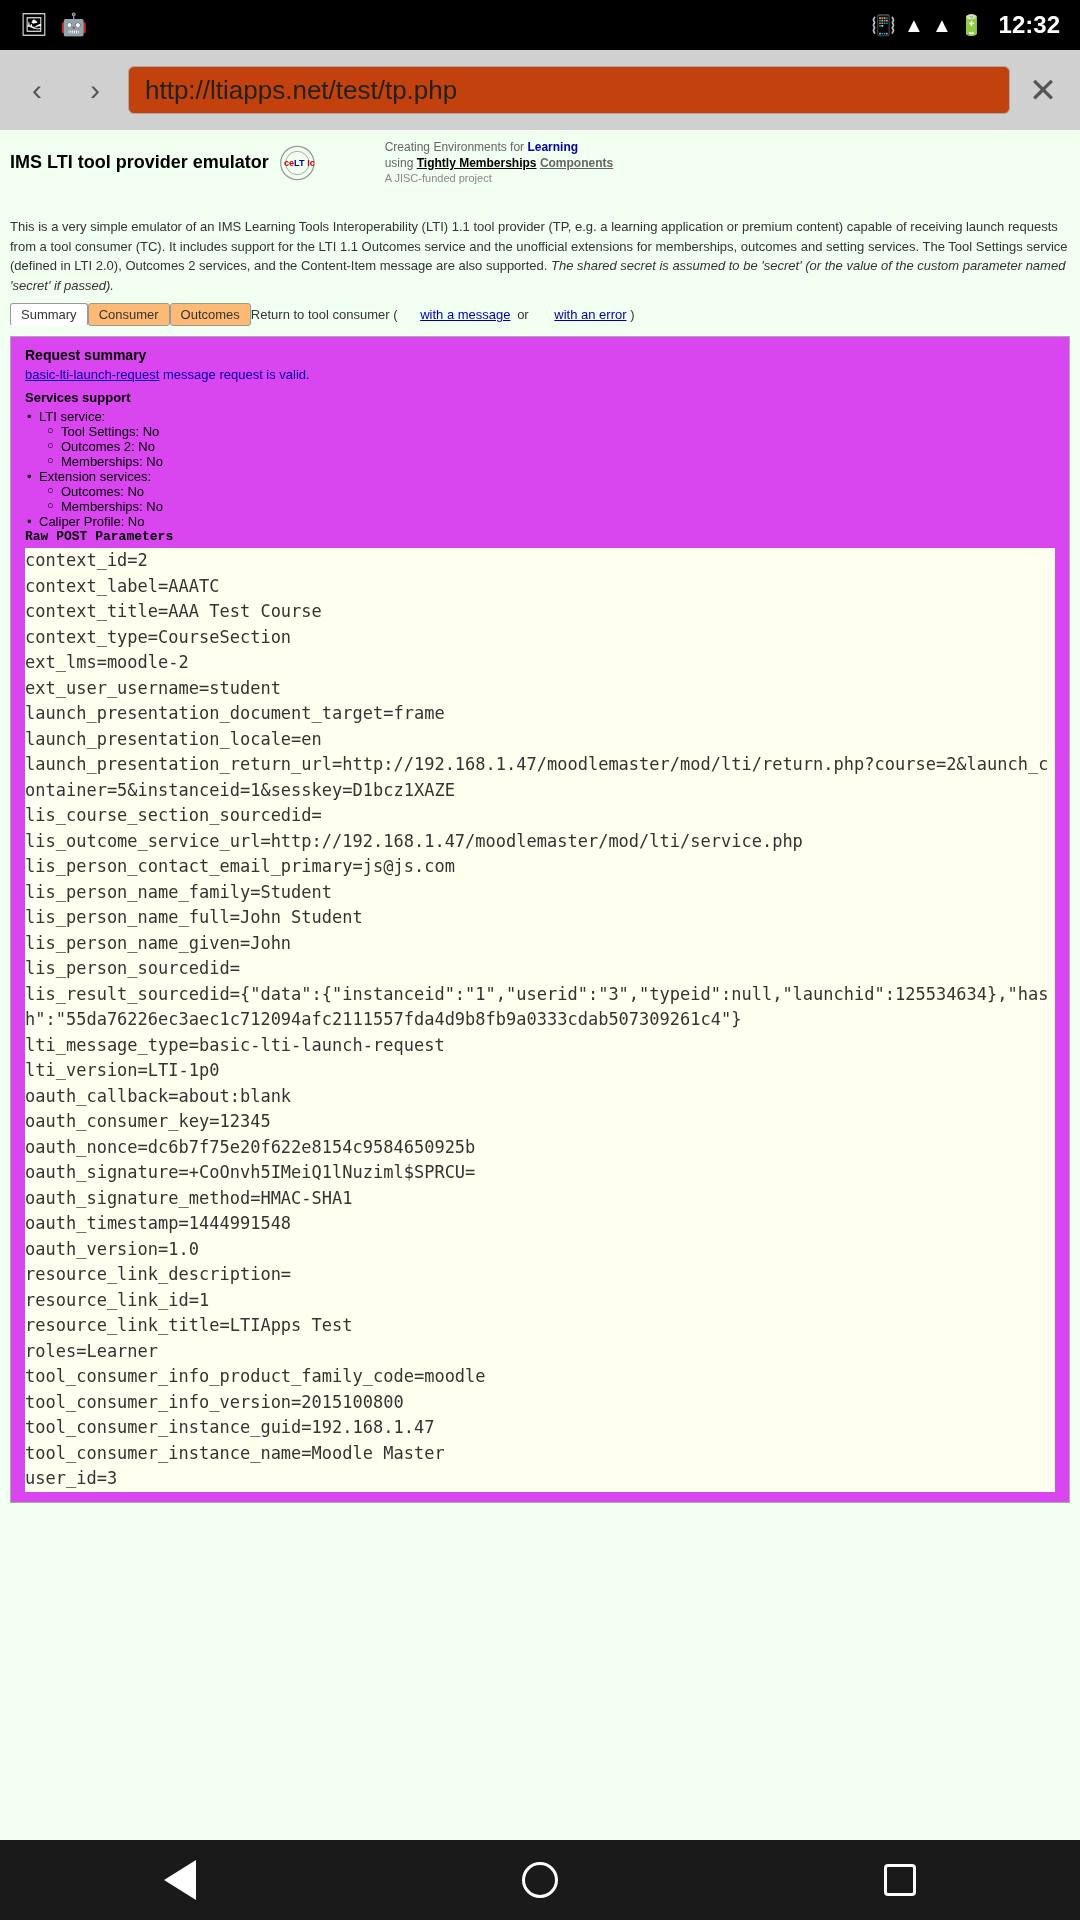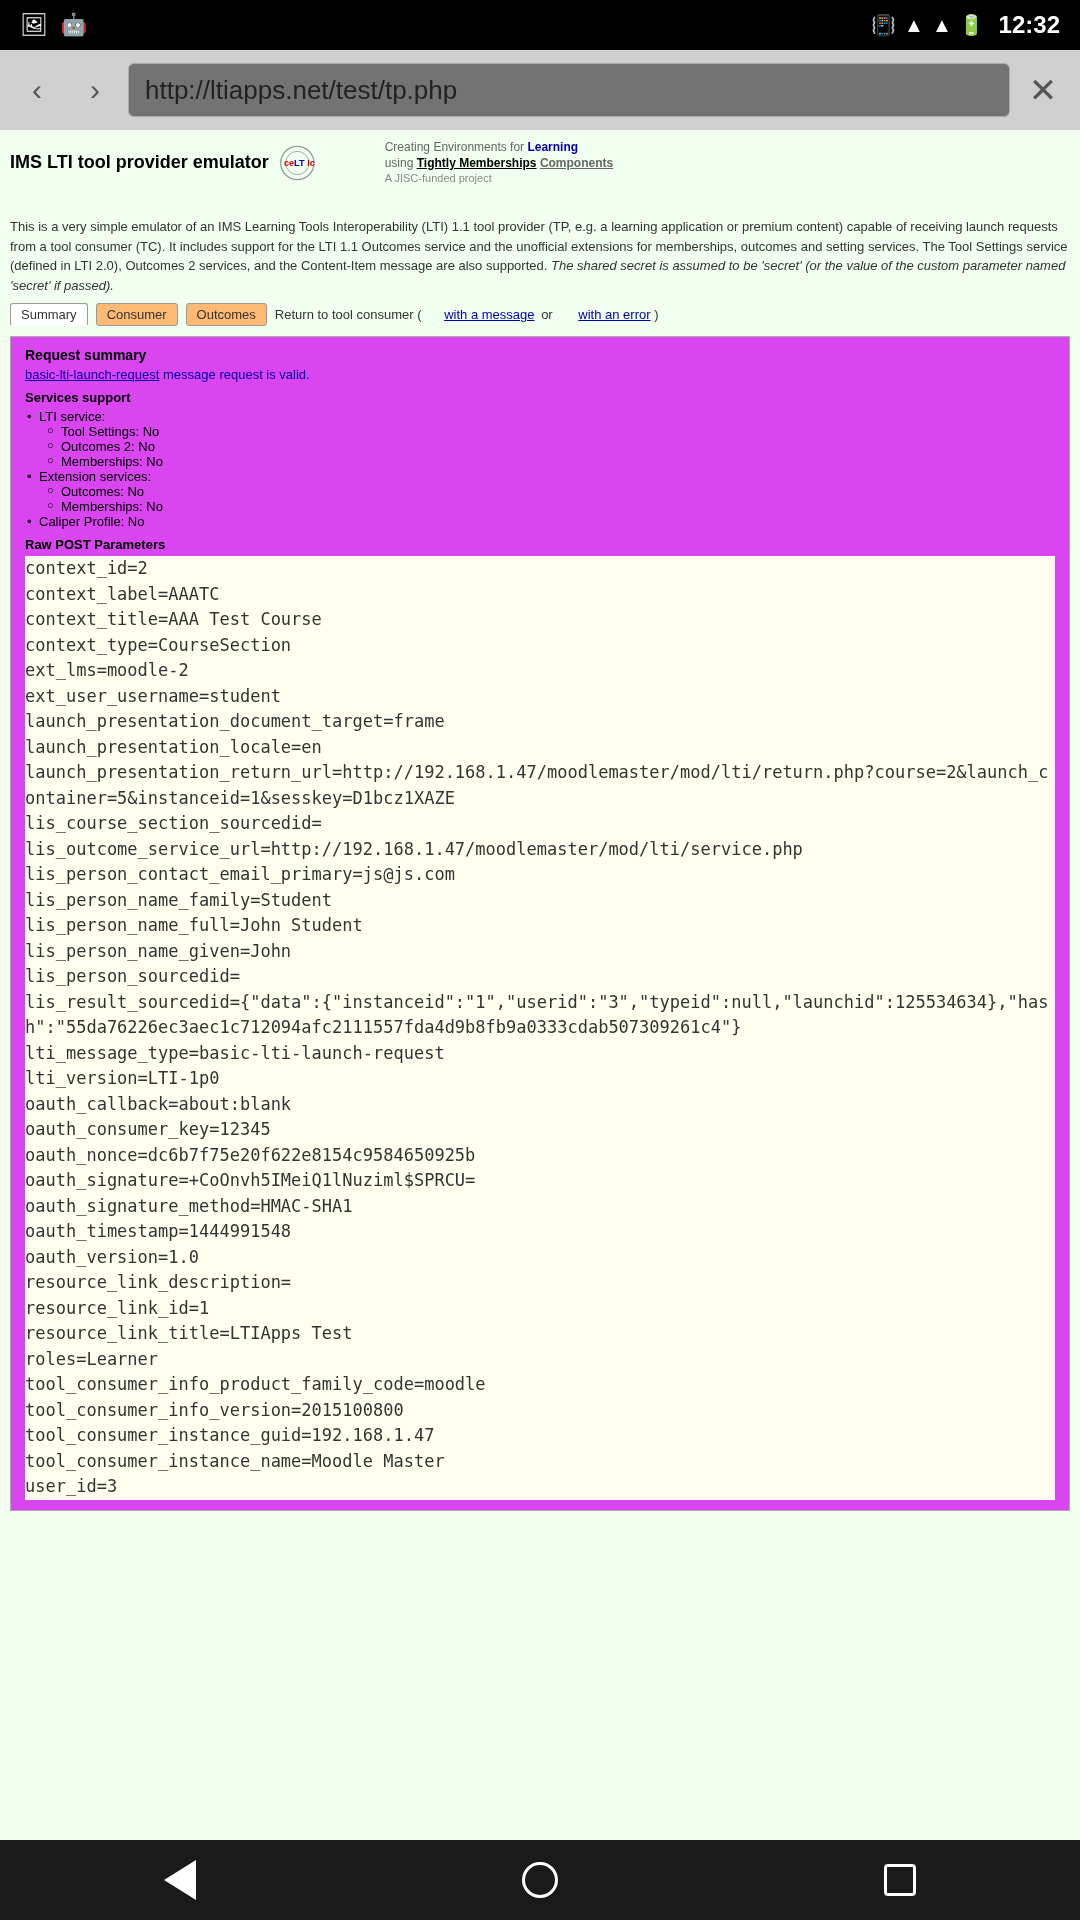--- a/index.html
+++ b/index.html
@@ -37,22 +37,22 @@
       border: none;
       font-size: 30px;
       color: #555;
       cursor: pointer;
       display: flex;
       align-items: center;
       justify-content: center;
     }
     .browser-url-bar {
       flex: 1;
-      height: 54px;
-      background: #737373;
+      height: 48px;
+      background: #c2410c;
       border: 1px solid #aaa;
       border-radius: 6px;
       font-size: 26px;
       padding: 0 16px;
       color: #222;
       display: flex;
       align-items: center;
     }
     .browser-close-btn {
       width: 50px;
@@ -108,21 +108,21 @@
       line-height: 1.5;
       margin-bottom: 8px;
       margin-top: 28px;
     }
     .description em { font-style: italic; }
 
     
     .tabs-bar {
       display: flex;
       align-items: center;
-      gap: 8px;
+      gap: 0;
       margin-bottom: 10px;
       flex-wrap: wrap;
     }
     .tab-btn {
       padding: 3px 10px;
       font-size: 13px;
       border: 1px solid #999;
       background: #fdba74;
       border-radius: 3px;
       cursor: pointer;
@@ -167,22 +167,23 @@
 
     ul { list-style: none; padding-left: 0; }
     .disc-item { padding-left: 14px; position: relative; }
     .disc-item::before { content: "•"; position: absolute; left: 2px; }
     .circle-item { padding-left: 22px; position: relative; }
     .circle-item::before { content: "○"; position: absolute; left: 8px; font-size: 11px; }
 
     
     .raw-post-title {
       font-weight: bold;
-      margin-top: 8px;
+      margin-top: 0;
       margin-bottom: 4px;
+      font-family: Liberation Mono, monospace;
     }
     .raw-post-content {
       font-family: monospace;
       font-size: 17px;
       color: #333;
       background: #fffff0;
       line-height: 1.5;
       word-break: break-all;
       white-space: pre-wrap;
     }

